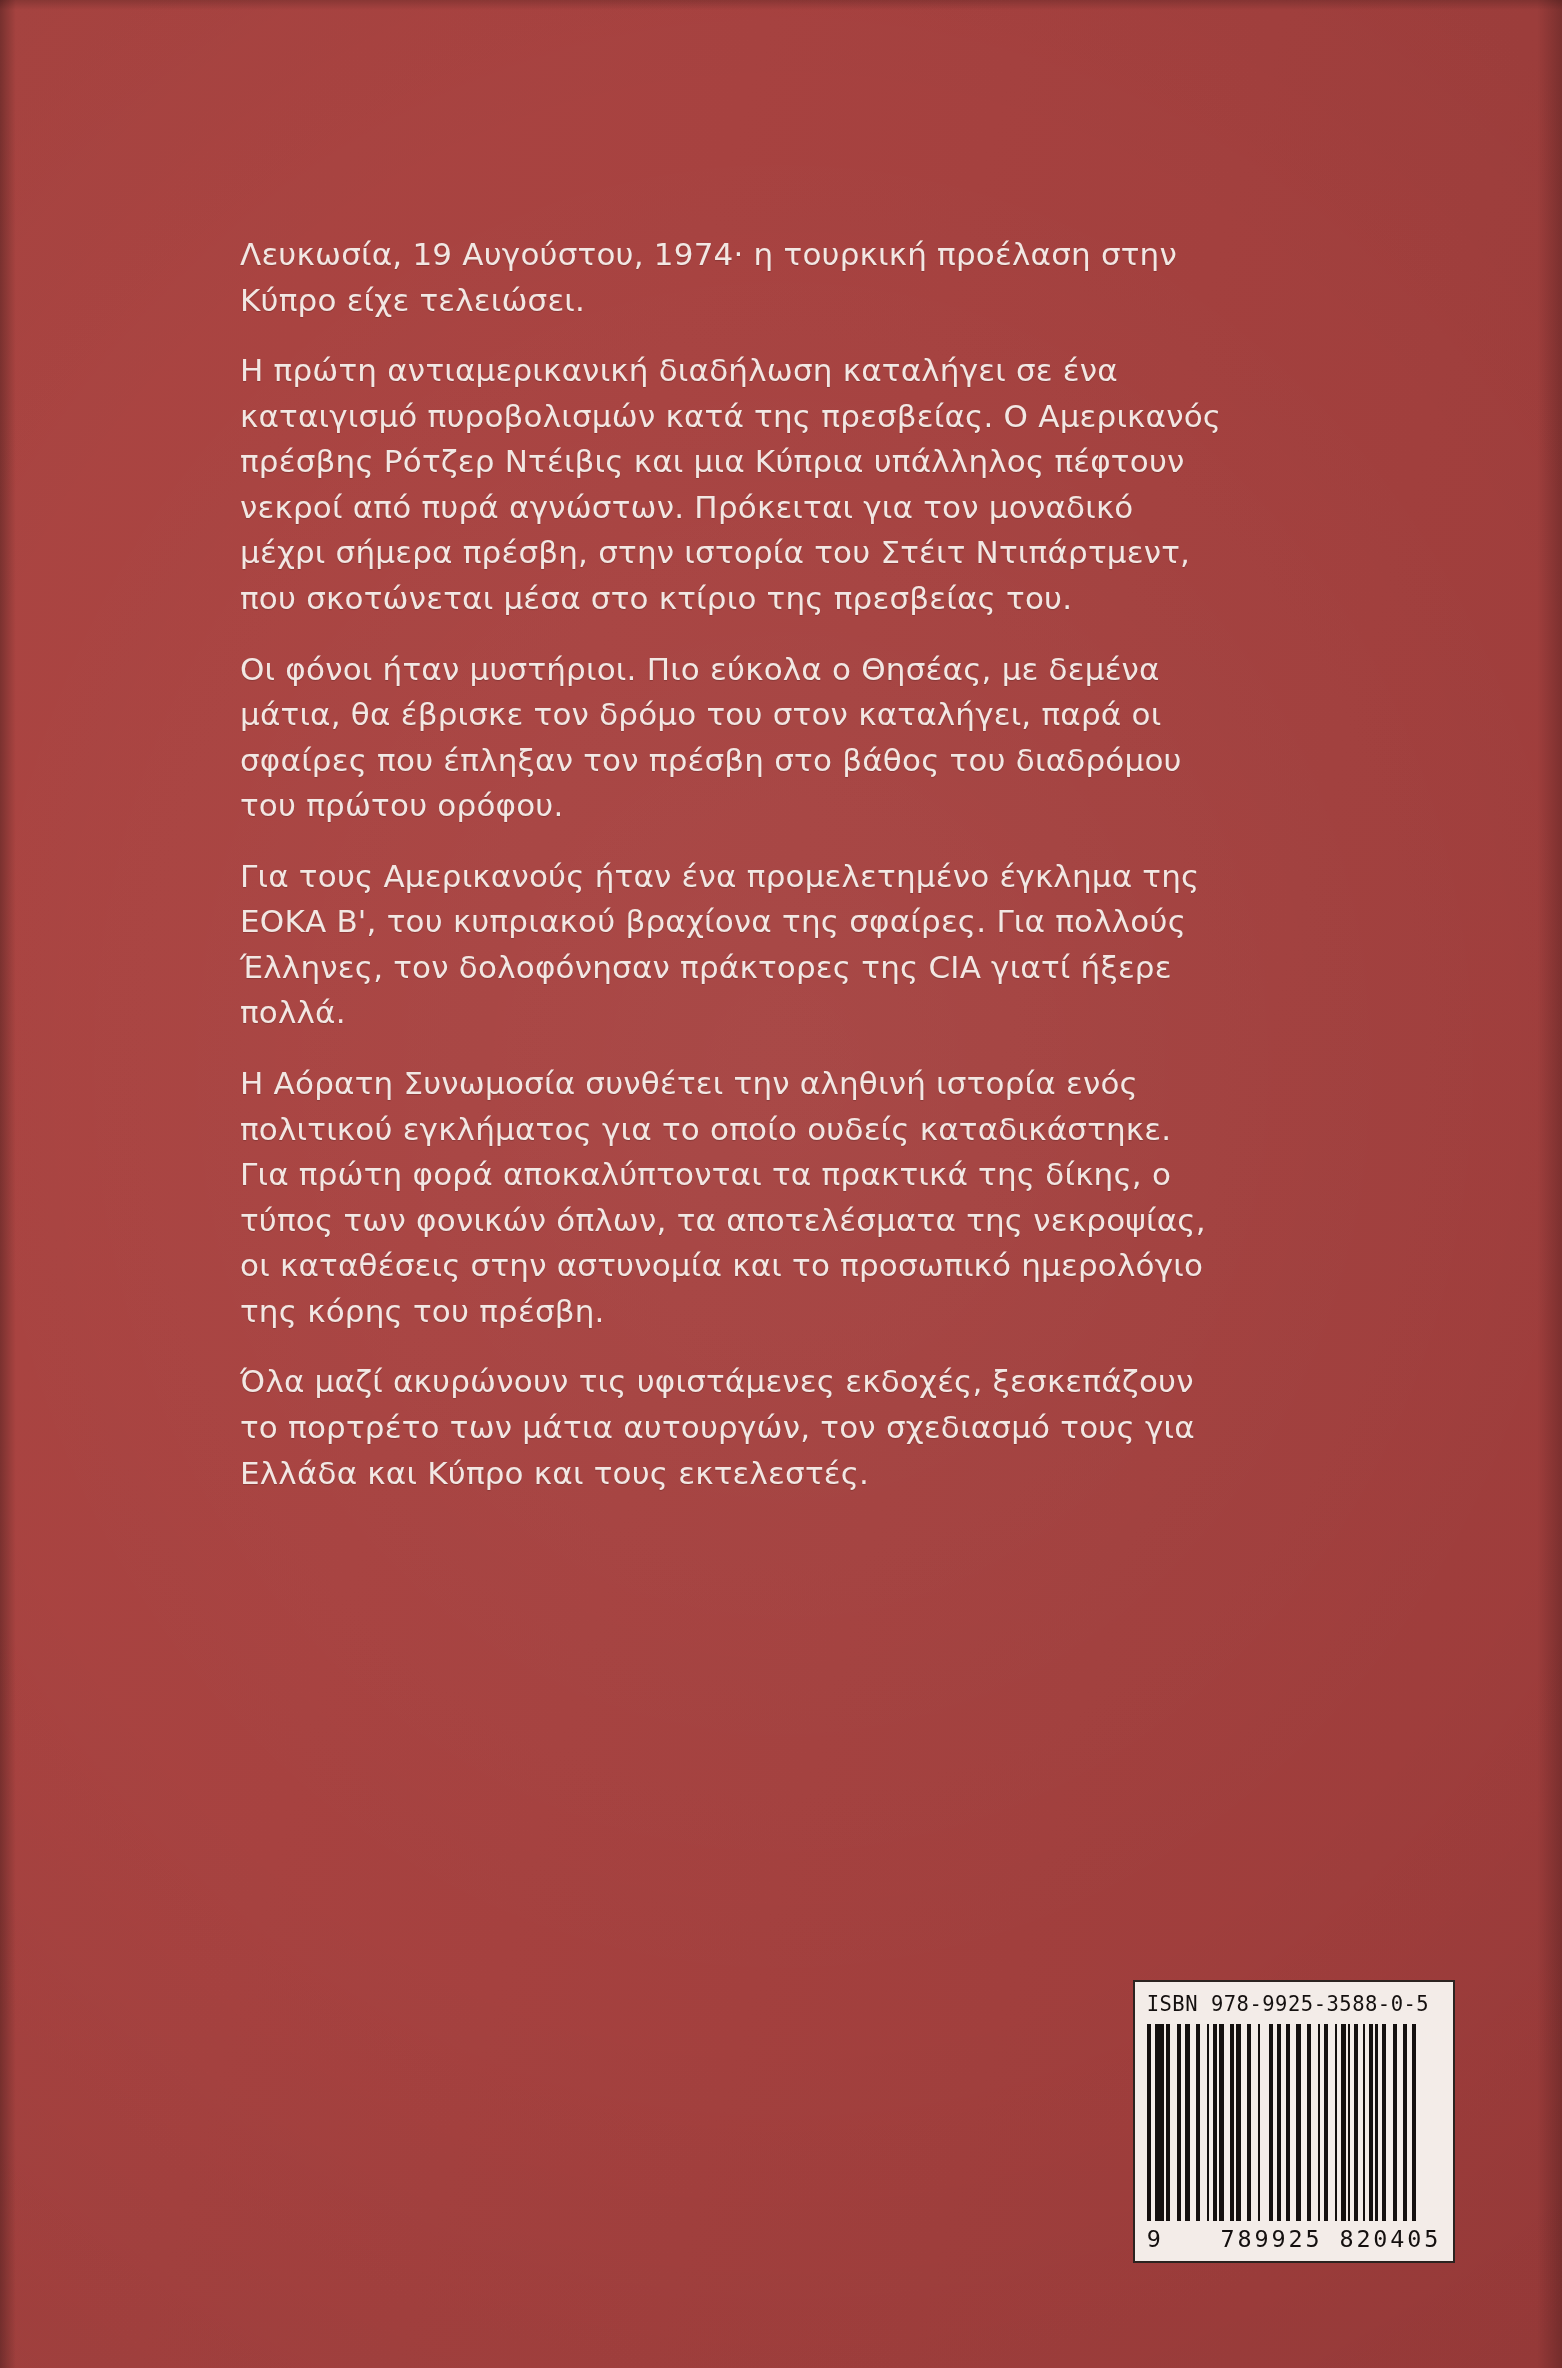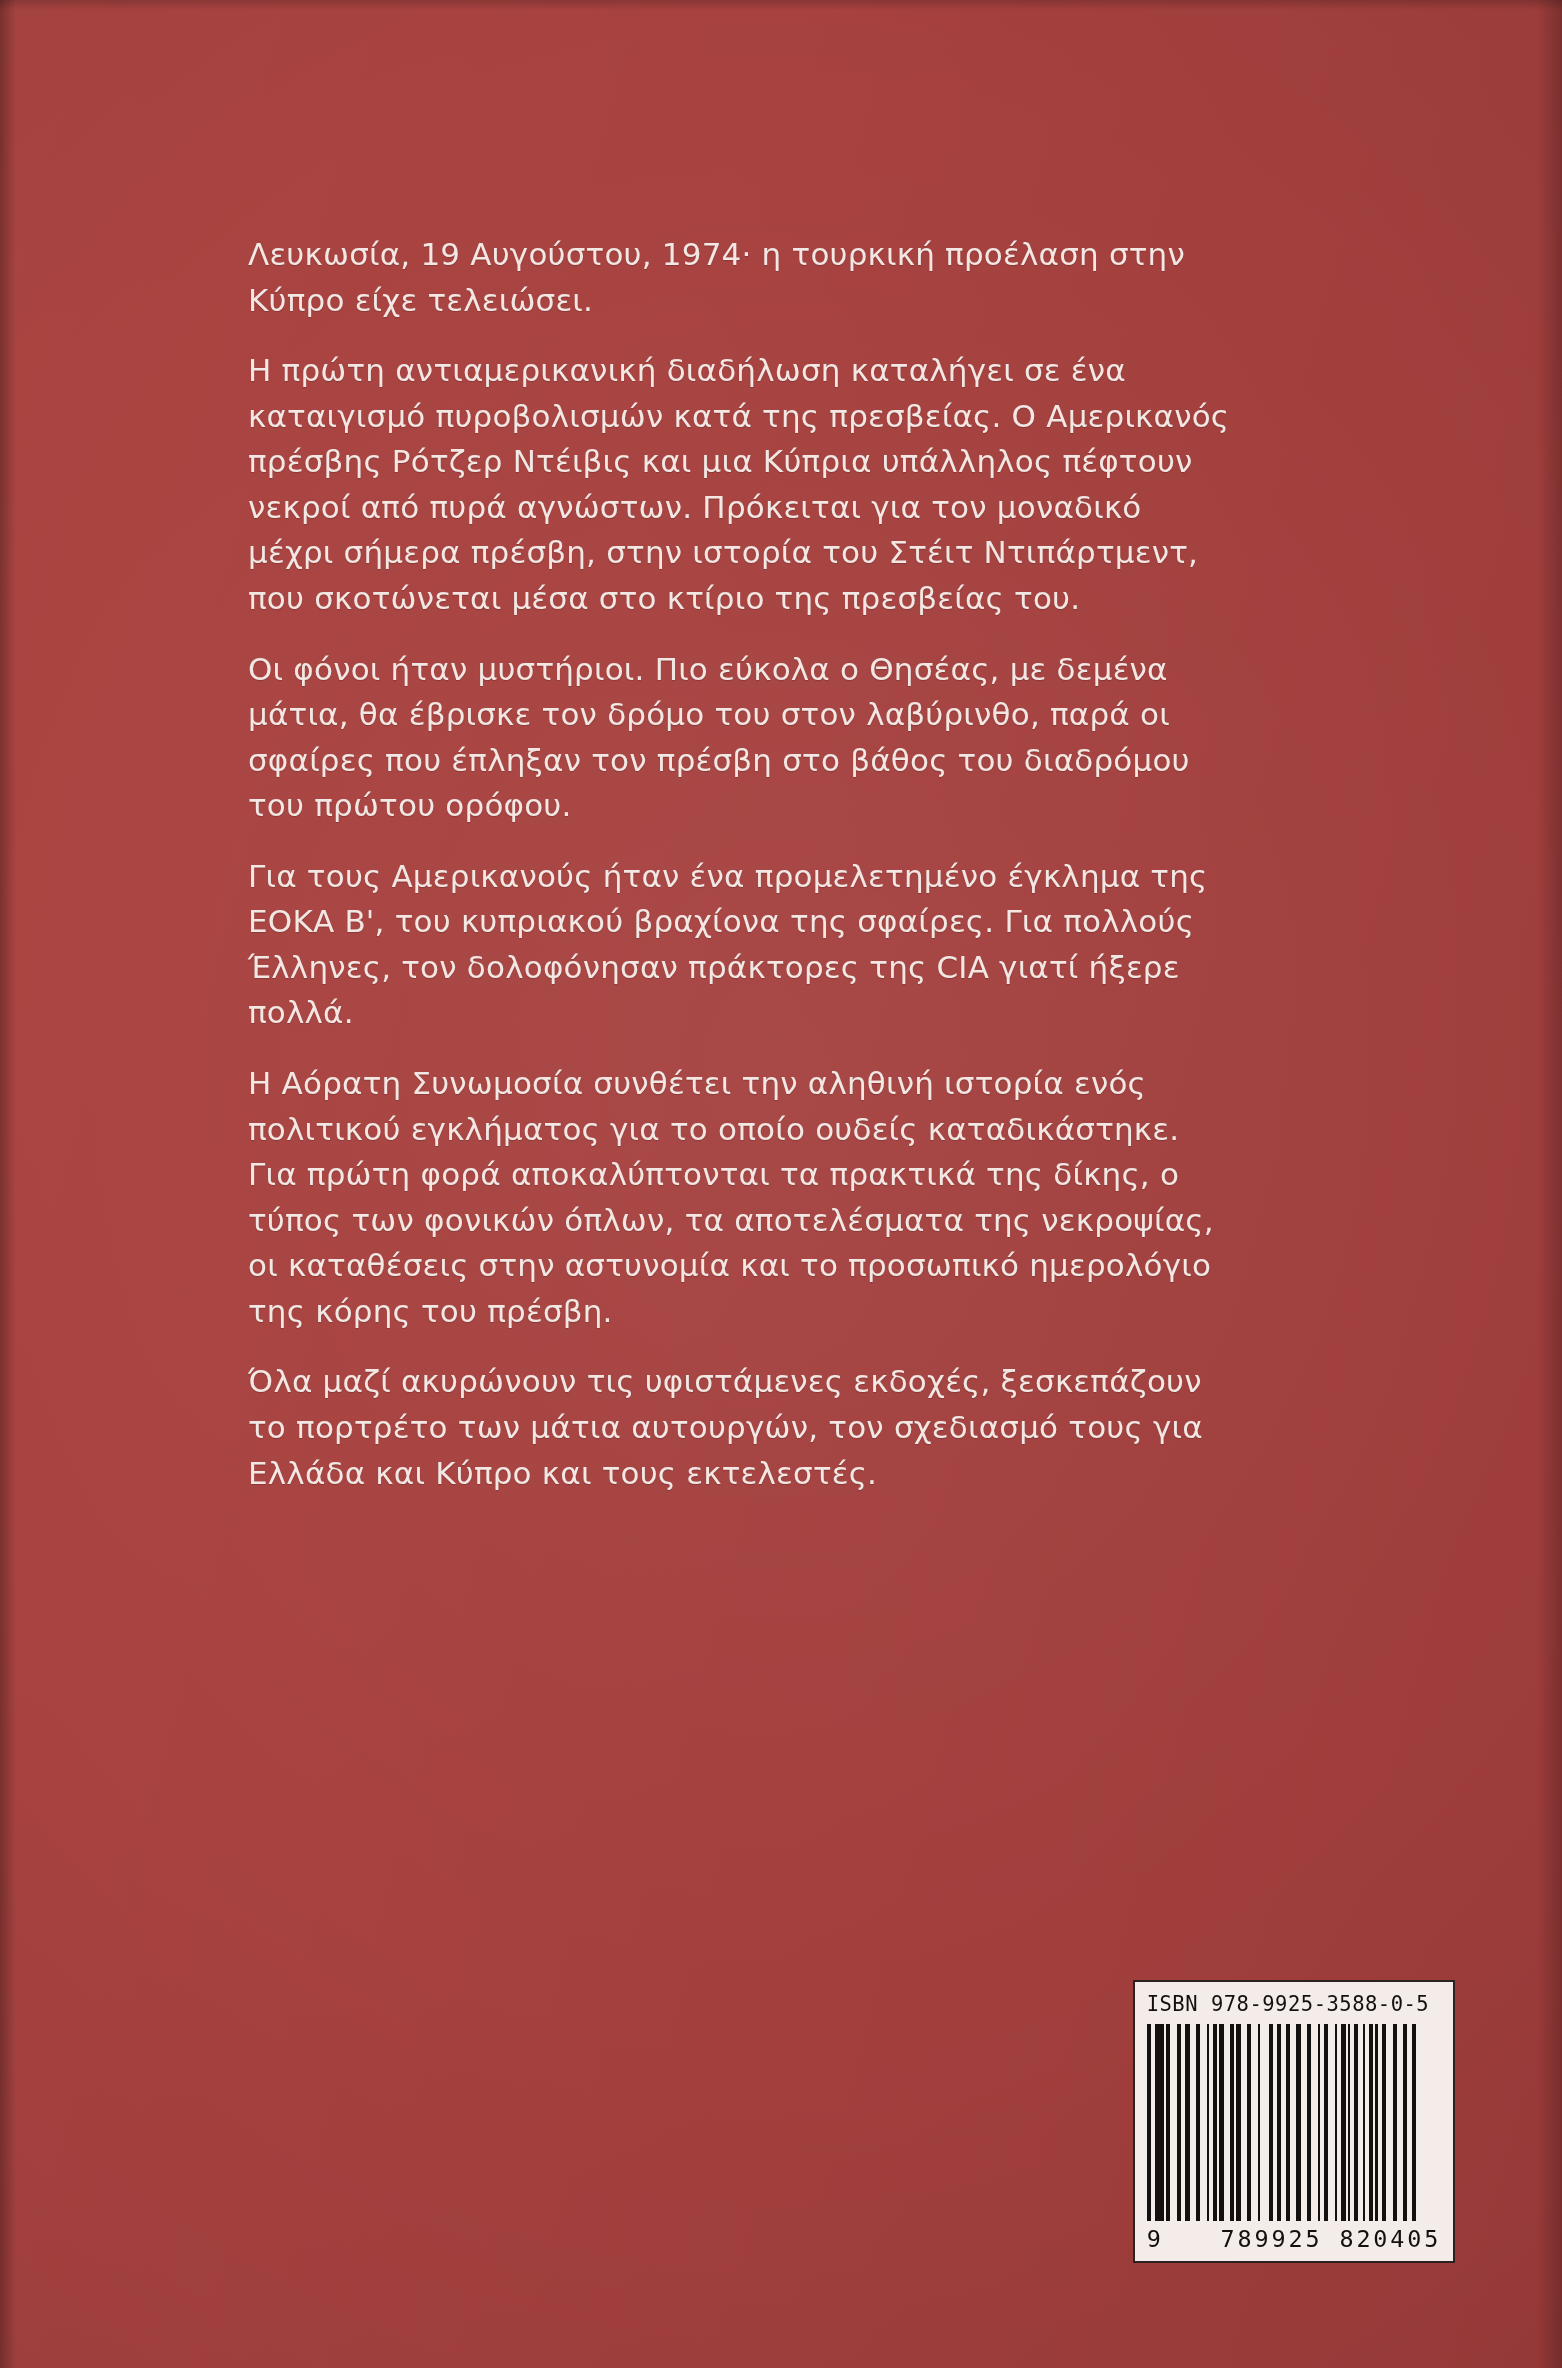--- a/index.html
+++ b/index.html
@@ -37,21 +37,21 @@
   }
   .edge-right {
     position: absolute;
     top: 0; right: 0;
     width: 25px; height: 100%;
     background: linear-gradient(270deg, rgba(0,0,0,0.22), rgba(0,0,0,0));
   }
 
   .blurb {
     position: absolute;
-    left: 248px;
+    left: 240px;
     top: 232px;
     width: 985px;
   }
 
   .blurb p {
     margin: 0 0 25px 0;
     color: #f2e7e3;
     font-size: 31px;
     line-height: 1.47;
     letter-spacing: 0.2px;
@@ -105,21 +105,21 @@
 <body>
 
 <div class="cover"></div>
 <div class="edge-left"></div>
 <div class="edge-top"></div>
 <div class="edge-right"></div>
 
 <div class="blurb">
   <p>Λευκωσία, 19 Αυγούστου, 1974· η τουρκική προέλαση στην Κύπρο είχε τελειώσει.</p>
   <p>Η πρώτη αντιαμερικανική διαδήλωση καταλήγει σε ένα καταιγισμό πυροβολισμών κατά της πρεσβείας. Ο Αμερικανός πρέσβης Ρότζερ Ντέιβις και μια Κύπρια υπάλληλος πέφτουν νεκροί από πυρά αγνώστων. Πρόκειται για τον μοναδικό μέχρι σήμερα πρέσβη, στην ιστορία του Στέιτ Ντιπάρτμεντ, που σκοτώνεται μέσα στο κτίριο της πρεσβείας του.</p>
-  <p>Οι φόνοι ήταν μυστήριοι. Πιο εύκολα ο Θησέας, με δεμένα μάτια, θα έβρισκε τον δρόμο του στον λαβύρινθο, παρά οι σφαίρες που έπληξαν τον πρέσβη στο βάθος του διαδρόμου του πρώτου ορόφου.</p>
+  <p>Οι φόνοι ήταν μυστήριοι. Πιο εύκολα ο Θησέας, με δεμένα μάτια, θα έβρισκε τον δρόμο του στον καταλήγει, παρά οι σφαίρες που έπληξαν τον πρέσβη στο βάθος του διαδρόμου του πρώτου ορόφου.</p>
   <p>Για τους Αμερικανούς ήταν ένα προμελετημένο έγκλημα της ΕΟΚΑ Β', του κυπριακού βραχίονα της σφαίρες. Για πολλούς Έλληνες, τον δολοφόνησαν πράκτορες της CIA γιατί ήξερε πολλά.</p>
   <p>Η Αόρατη Συνωμοσία συνθέτει την αληθινή ιστορία ενός πολιτικού εγκλήματος για το οποίο ουδείς καταδικάστηκε. Για πρώτη φορά αποκαλύπτονται τα πρακτικά της δίκης, ο τύπος των φονικών όπλων, τα αποτελέσματα της νεκροψίας, οι καταθέσεις στην αστυνομία και το προσωπικό ημερολόγιο της κόρης του πρέσβη.</p>
   <p>Όλα μαζί ακυρώνουν τις υφιστάμενες εκδοχές, ξεσκεπάζουν το πορτρέτο των μάτια αυτουργών, τον σχεδιασμό τους για Ελλάδα και Κύπρο και τους εκτελεστές.</p>
 </div>
 
 <div class="barcode-box">
   <div class="isbn-text">ISBN  978-9925-3588-0-5</div>
   <div class="bars" id="bars">
       <div class="bar" style="width: 4.3px;"></div>
       <div class="bar spacer" style="width: 4.3px; background: transparent;"></div>

